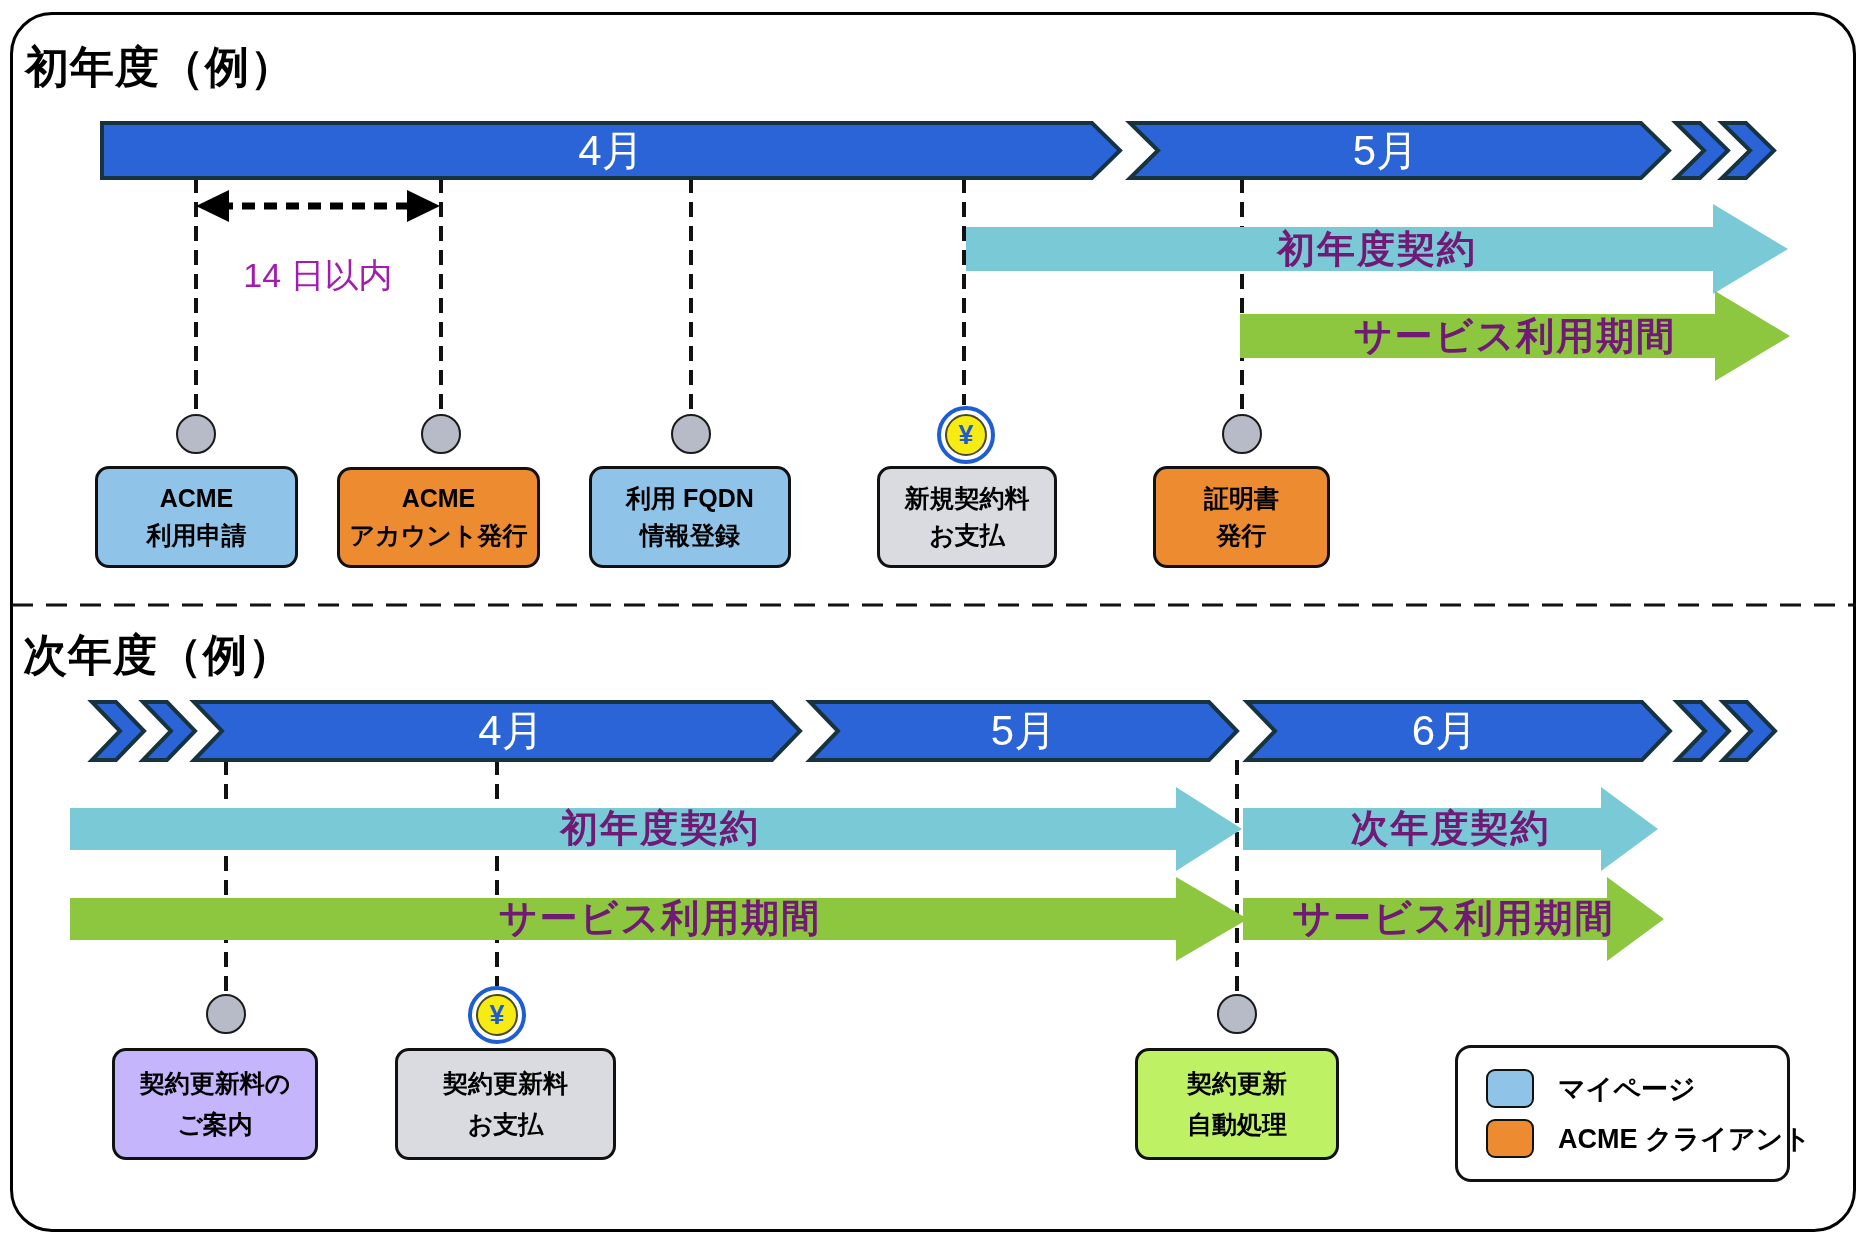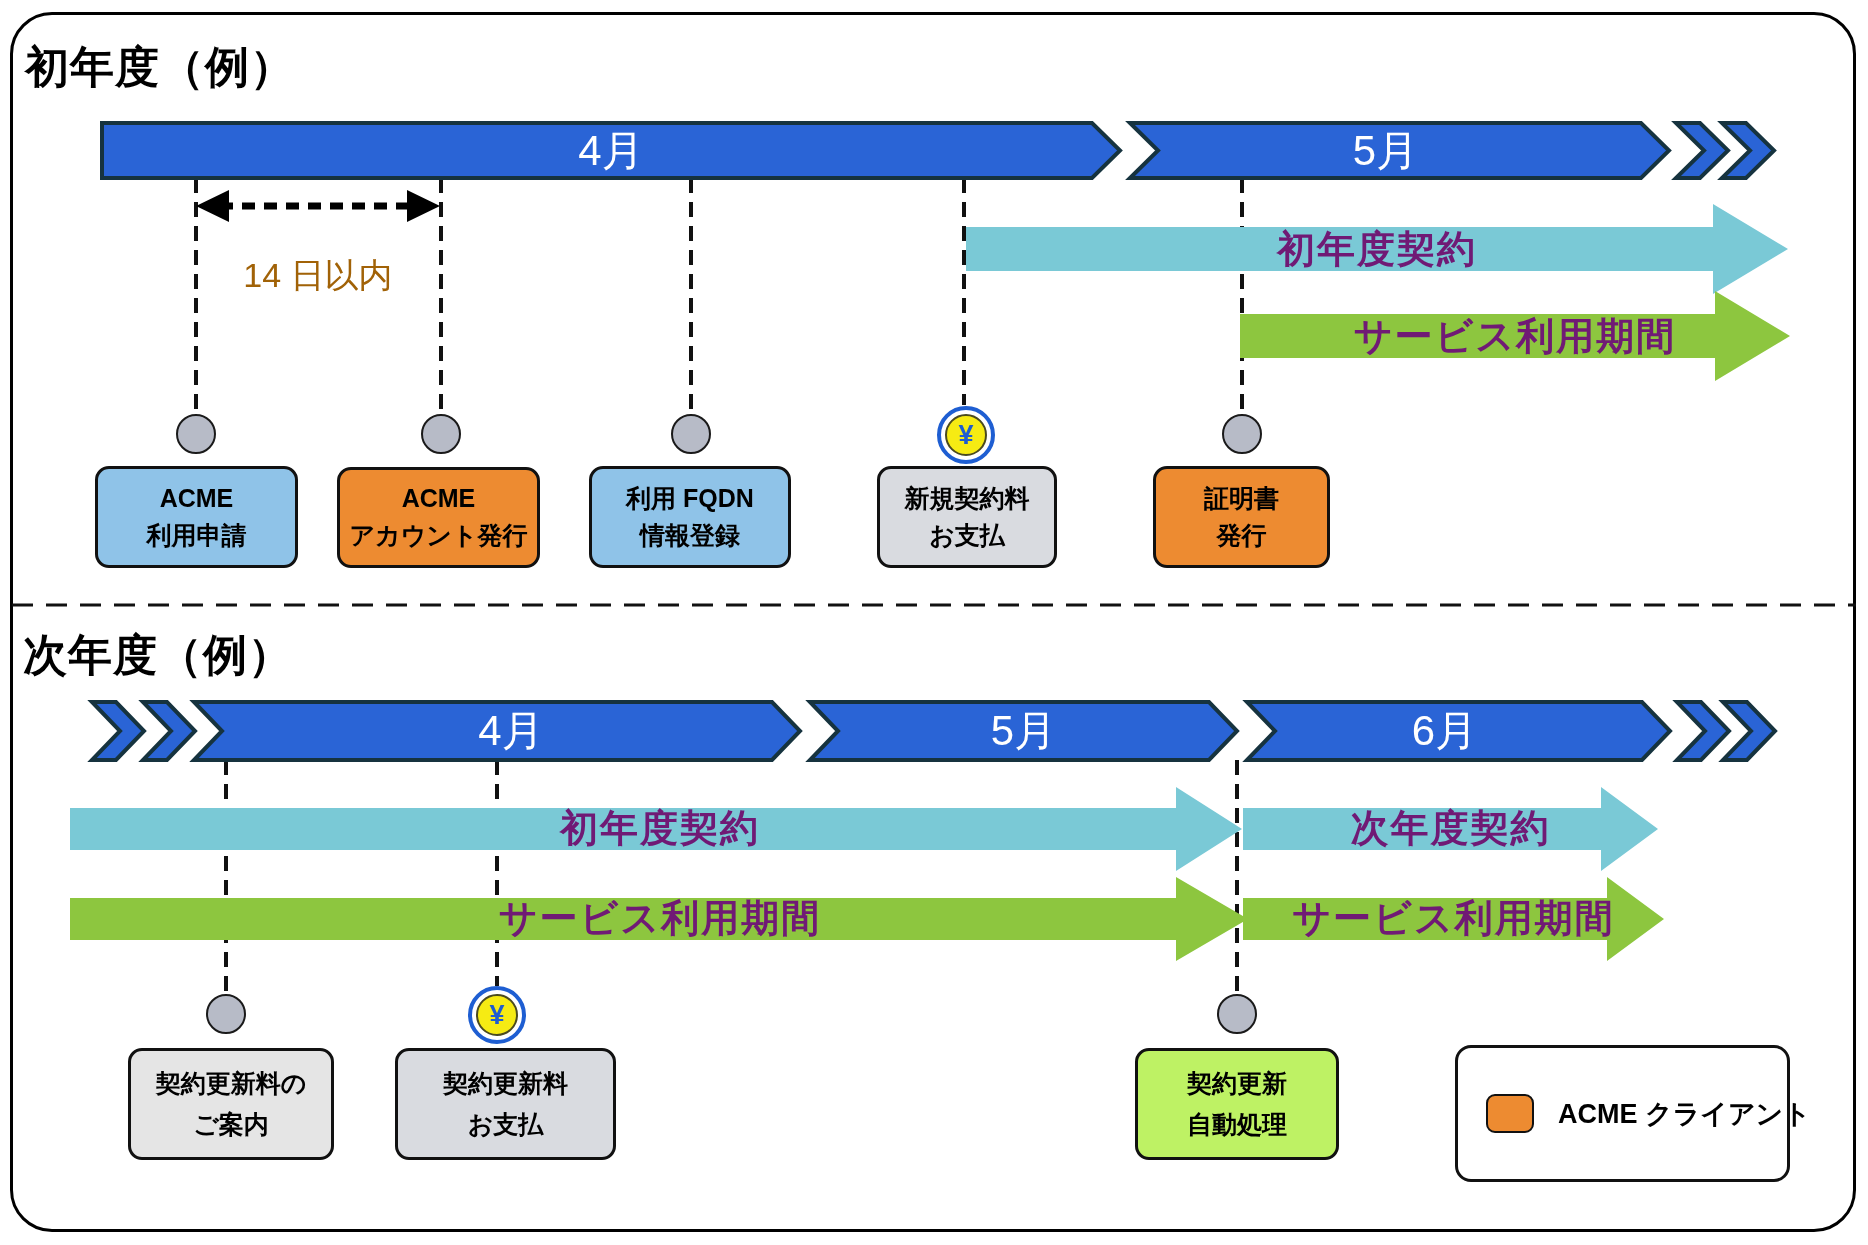--- a/index.html
+++ b/index.html
@@ -20,21 +20,21 @@
   .month-label{
     position:absolute;z-index:2;color:#fff;font-size:42px;font-weight:400;
     display:flex;align-items:center;justify-content:center;white-space:nowrap;
   }
   .arrow-label{
     position:absolute;z-index:2;color:#701a75;font-size:38px;font-weight:bold;
     display:flex;align-items:center;justify-content:center;white-space:nowrap;
     letter-spacing:2px;
   }
   .note-label{
-    position:absolute;z-index:2;font-size:34px;font-weight:400;color:#a16207;
+    position:absolute;z-index:2;font-size:34px;font-weight:400;color:#a21caf;
     display:flex;align-items:center;justify-content:center;white-space:nowrap;
   }
   .dot{
     position:absolute;z-index:2;width:40px;height:40px;border-radius:50%;
     background:#b7bbc7;border:2.5px solid #1a1a1a;box-sizing:border-box;
   }
   .coin{
     position:absolute;z-index:2;width:58px;height:58px;border-radius:50%;
     background:#ffffff;border:4px solid #1e5ed2;box-sizing:border-box;
     display:flex;align-items:center;justify-content:center;
@@ -168,33 +168,37 @@
   </div>
   <div class="step-box" style="left:877px;top:466px;width:180px;height:102px;background:#d9dbe0;">
     <span>新規契約料</span>
     <span>お支払</span>
   </div>
   <div class="step-box" style="left:1153px;top:466px;width:177px;height:102px;background:#ed8b31;">
     <span>証明書</span>
     <span>発行</span>
   </div>
 
-  <div class="step-box" style="left:128px;top:1048px;width:206px;height:112px;background:#e5e5e5;">
+  <div class="step-box" style="left:112px;top:1048px;width:206px;height:112px;background:#c4b5fd;">
     <span>契約更新料の</span>
     <span>ご案内</span>
   </div>
   <div class="step-box" style="left:395px;top:1048px;width:221px;height:112px;background:#d9dbe0;">
     <span>契約更新料</span>
     <span>お支払</span>
   </div>
   <div class="step-box" style="left:1135px;top:1048px;width:204px;height:112px;background:#bef264;">
     <span>契約更新</span>
     <span>自動処理</span>
   </div>
 
   <div id="legend">
+    <div class="legend-row">
+      <div class="legend-swatch" style="background:#8fc3e8;"></div>
+      <div class="legend-label">マイページ</div>
+    </div>
     <div class="legend-row">
       <div class="legend-swatch" style="background:#ed8b31;"></div>
       <div class="legend-label">ACME クライアント</div>
     </div>
   </div>
 
 </div>
 
 </body></html>

